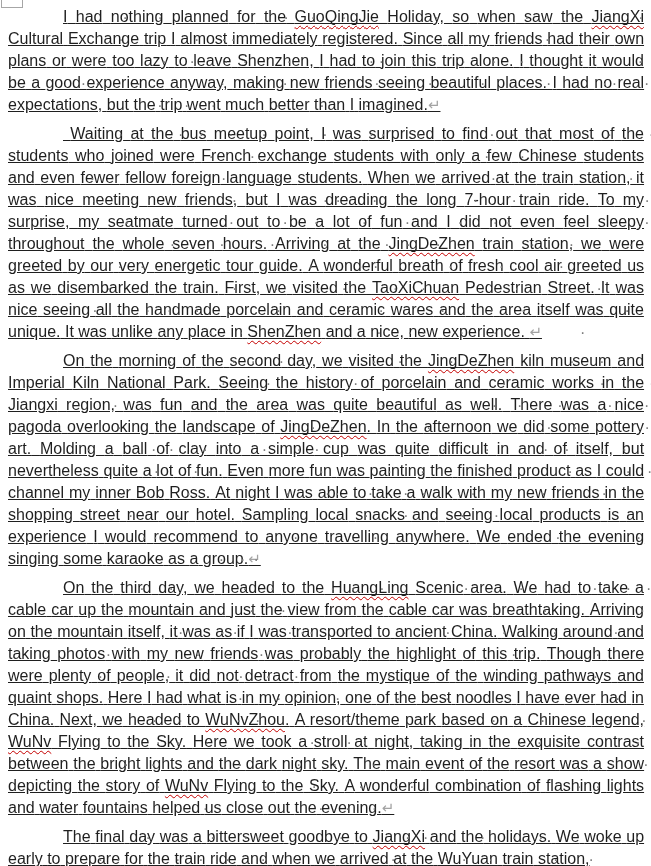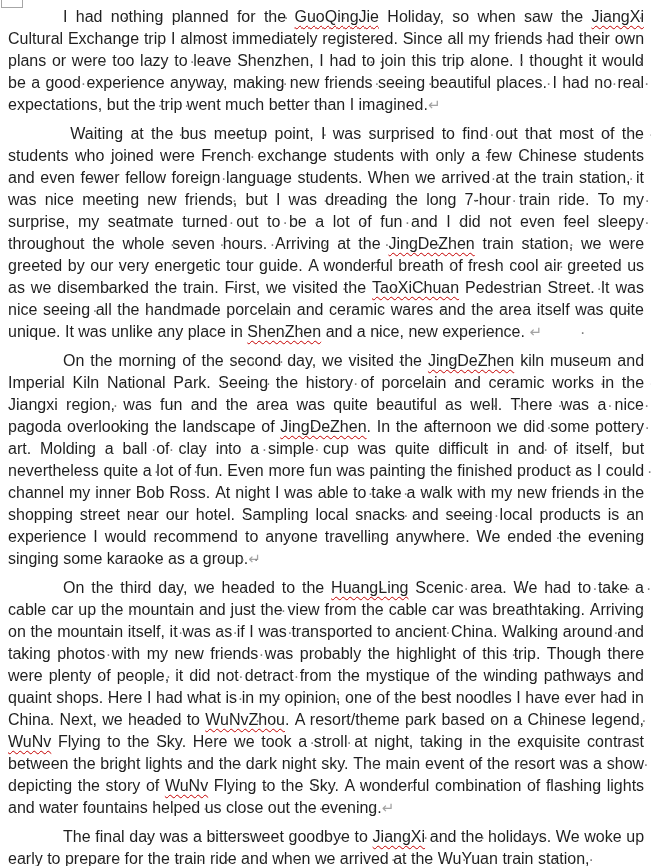--- a/index.html
+++ b/index.html
@@ -6,20 +6,21 @@
   .page {
     position: relative;
     width: 651px;
     height: 866px;
     overflow: hidden;
     background: #ffffff;
     font-family: "Liberation Sans", "DejaVu Sans", sans-serif;
     font-size: 16px;
     line-height: 22px;
     color: #1f1f1f;
+    text-decoration: underline;
   }
   .doc {
     padding: 6px 7px 0 8px;
     text-align: justify;
   }
   p.para {
     margin: 0 0 7px 0;
     text-indent: 55px;
   }
   

